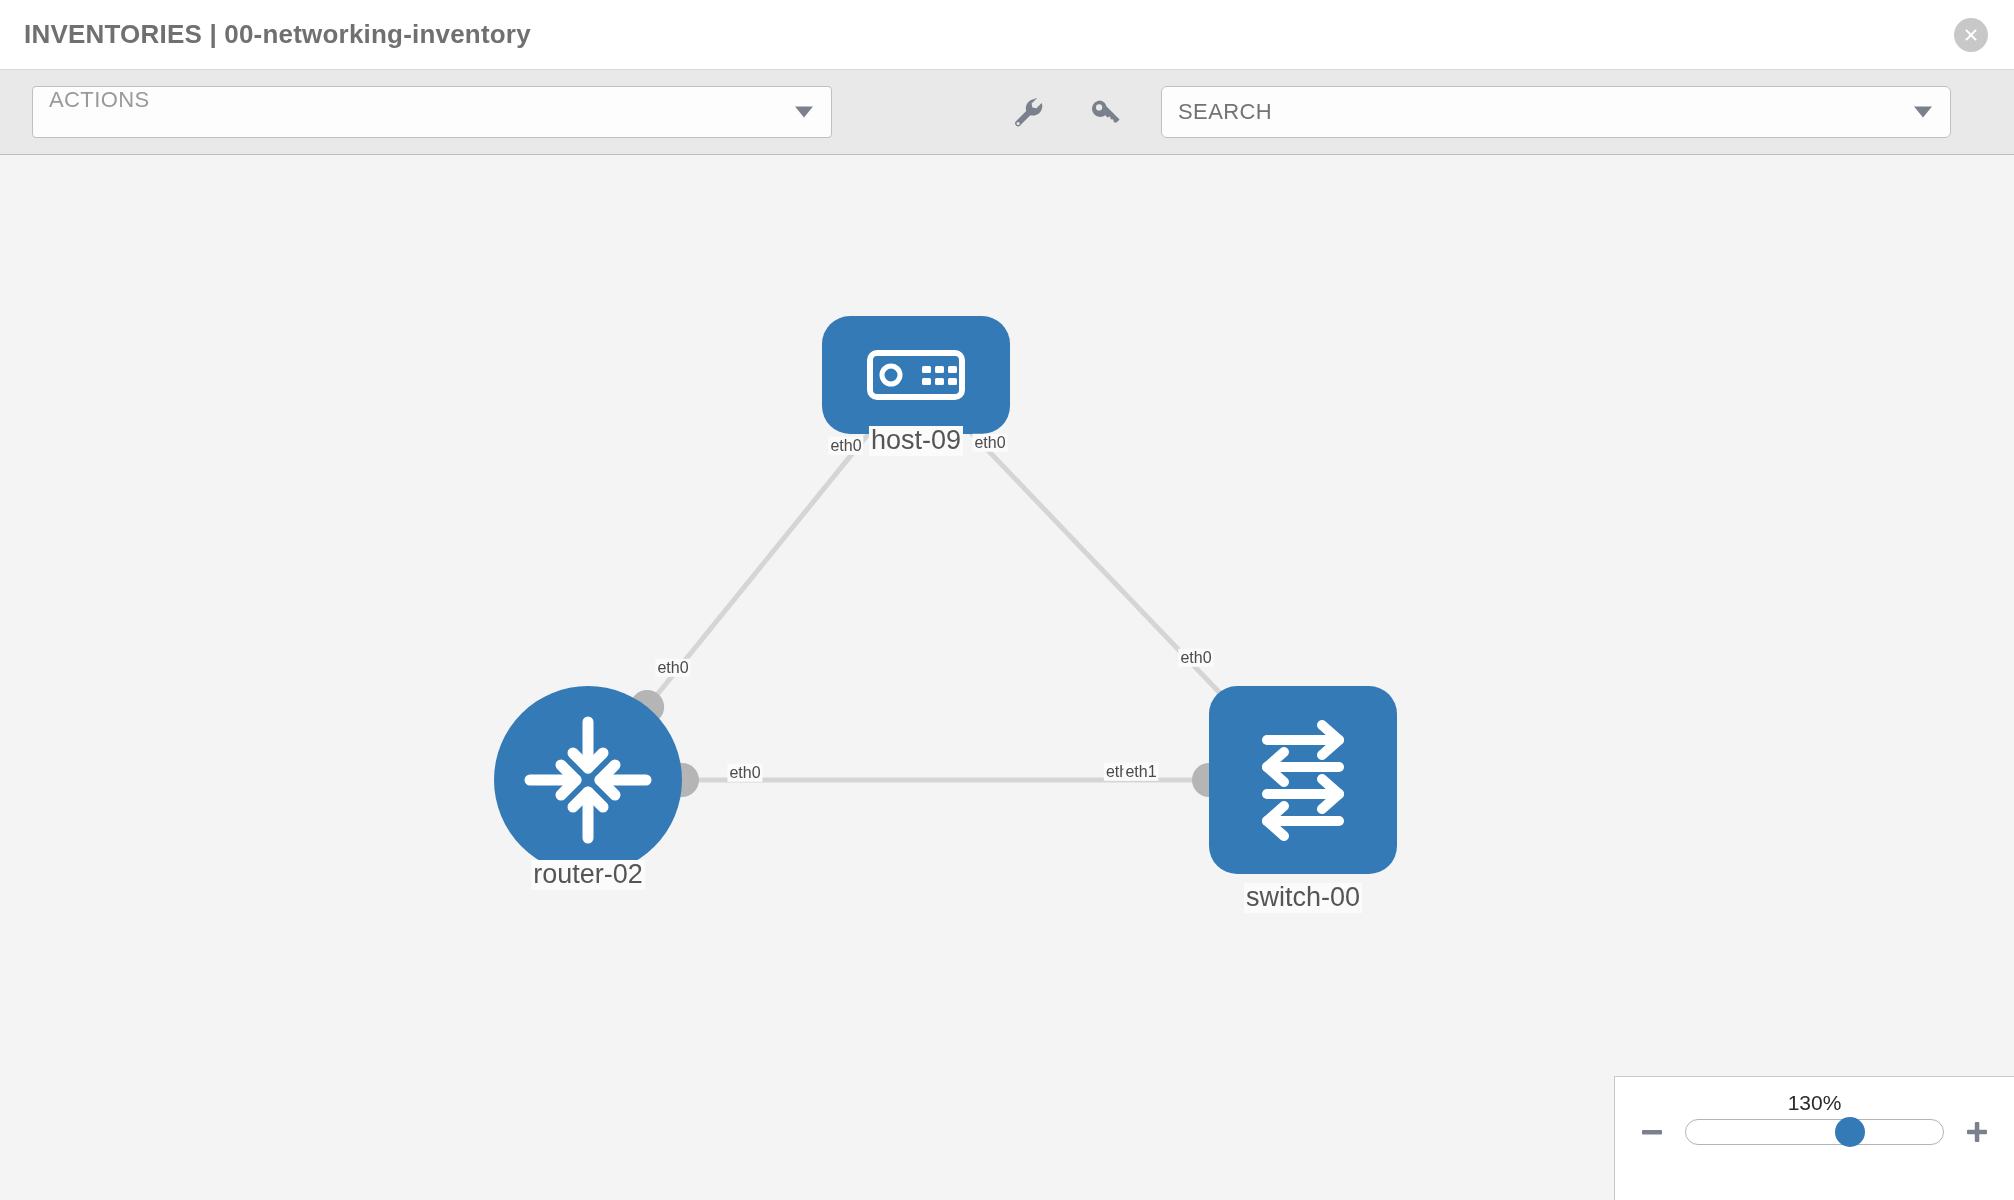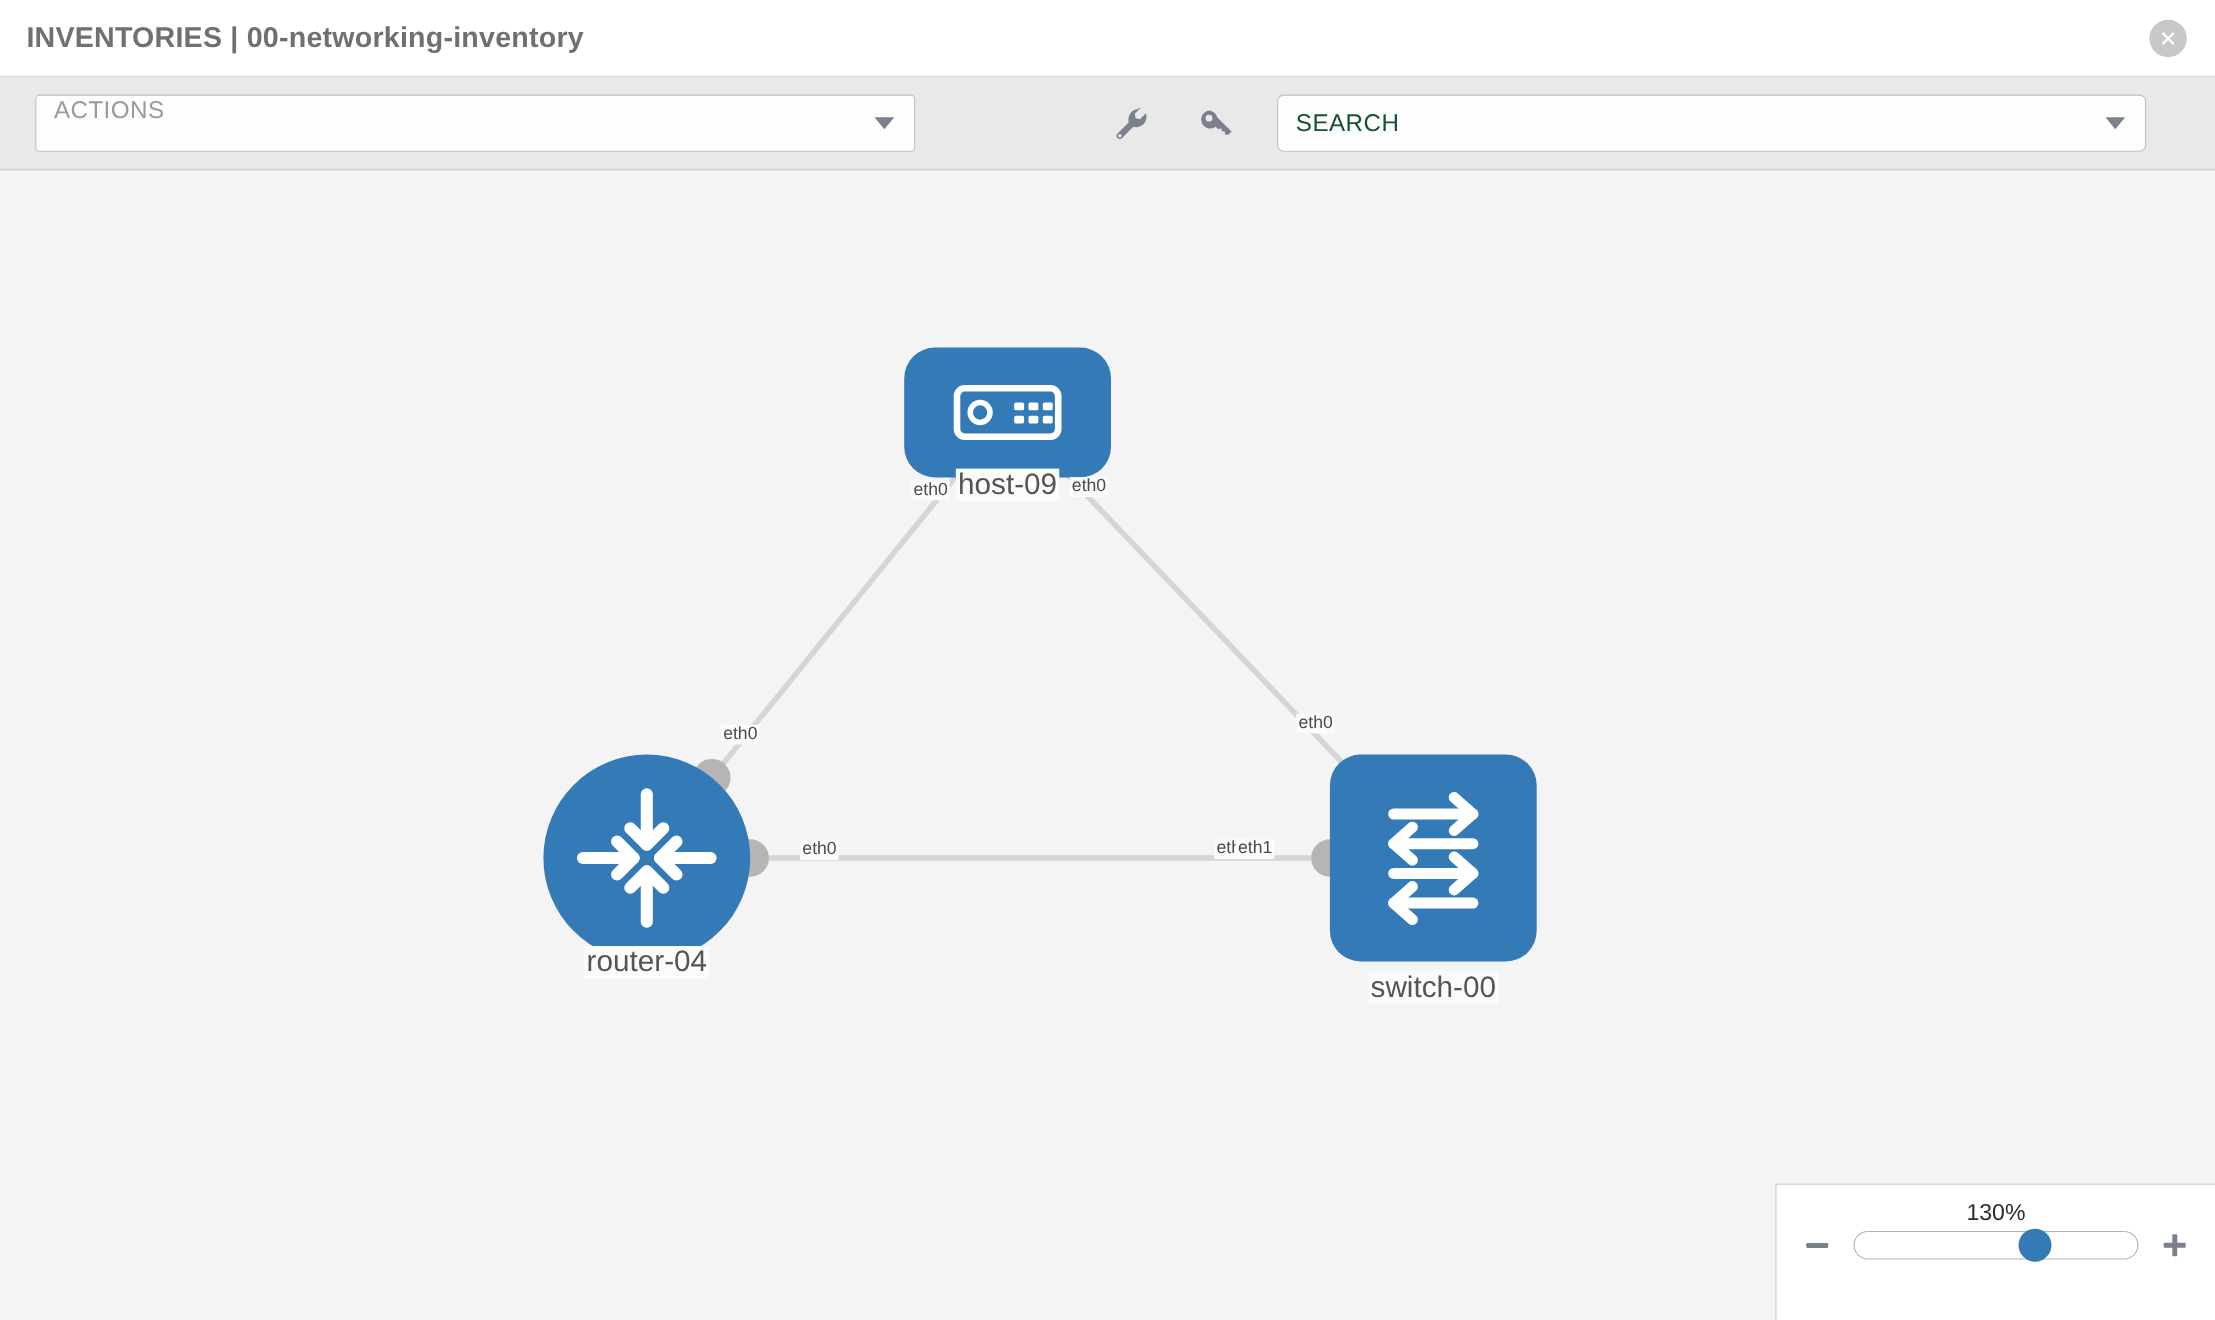--- a/index.html
+++ b/index.html
@@ -118,21 +118,21 @@
     margin-left: 36px;
     background: #fdfdfd;
     border: 1px solid #c0c0c0;
     border-radius: 6px;
     display: flex;
     align-items: center;
     padding: 0 16px;
   }
   .search-box .search-text {
     font-size: 22px;
-    color: #14532d;
+    color: #737373;
     letter-spacing: 0.4px;
   }
 
   
   .canvas {
     position: relative;
     flex: 1 1 auto;
     background: #f4f4f4;
     overflow: hidden;
   }
@@ -311,21 +311,21 @@
               <polyline points="1322,624 1339,639 1322,654" fill="none" stroke="#ffffff" stroke-width="10" stroke-linecap="round" stroke-linejoin="round"></polyline>
               <line x1="1339" y1="666" x2="1267" y2="666" stroke="#ffffff" stroke-width="10" stroke-linecap="round"></line>
               <polyline points="1284,651 1267,666 1284,681" fill="none" stroke="#ffffff" stroke-width="10" stroke-linecap="round" stroke-linejoin="round"></polyline>
             </g>
           </g>
         </g>
     </svg>
 
     <div id="labels-layer">
         <div class="nodelabel" style="left: 916px; top: 271px;">host-09</div>
-        <div class="nodelabel" style="left: 588px; top: 705px;">router-04</div>
+        <div class="nodelabel" style="left: 588px; top: 705px;">router-02</div>
         <div class="nodelabel" style="left: 1303px; top: 728px;">switch-00</div>
         <div class="edgelabel" style="left: 846px; top: 291px;">eth0</div>
         <div class="edgelabel" style="left: 990px; top: 288px;">eth0</div>
         <div class="edgelabel" style="left: 673px; top: 513px;">eth0</div>
         <div class="edgelabel" style="left: 1196px; top: 503px;">eth0</div>
         <div class="edgelabel" style="left: 745px; top: 618px;">eth0</div>
         <div class="edgelabel" style="left: 1117px; top: 617px;">eth</div>
         <div class="edgelabel" style="left: 1141px; top: 617px;">eth1</div>
       </div>
 

